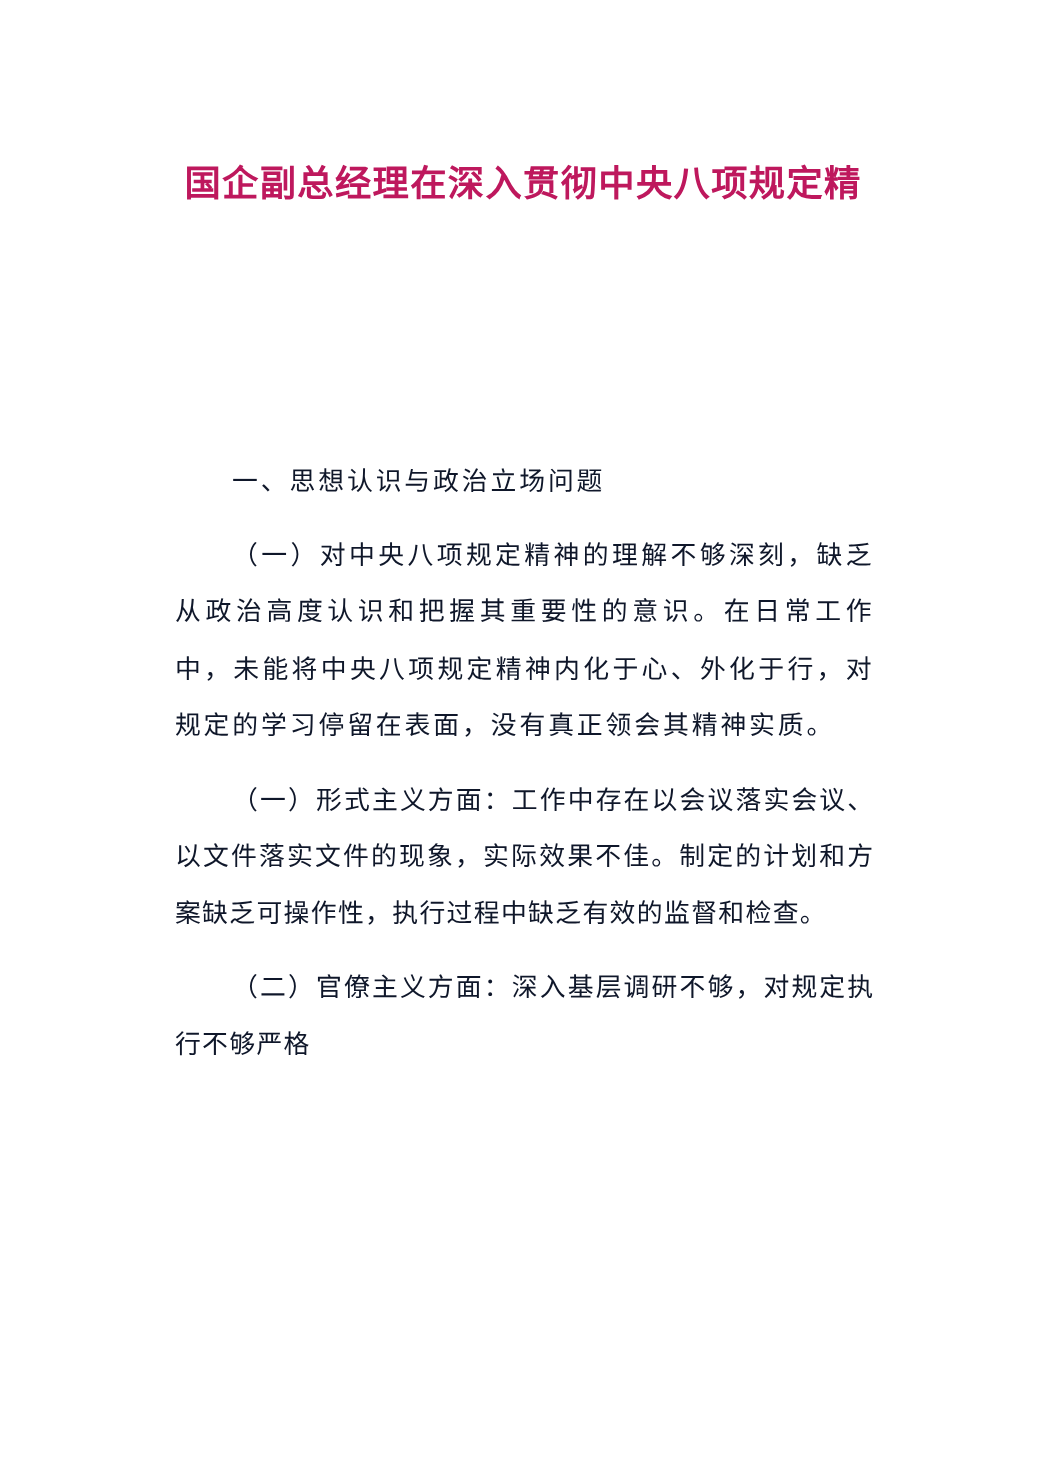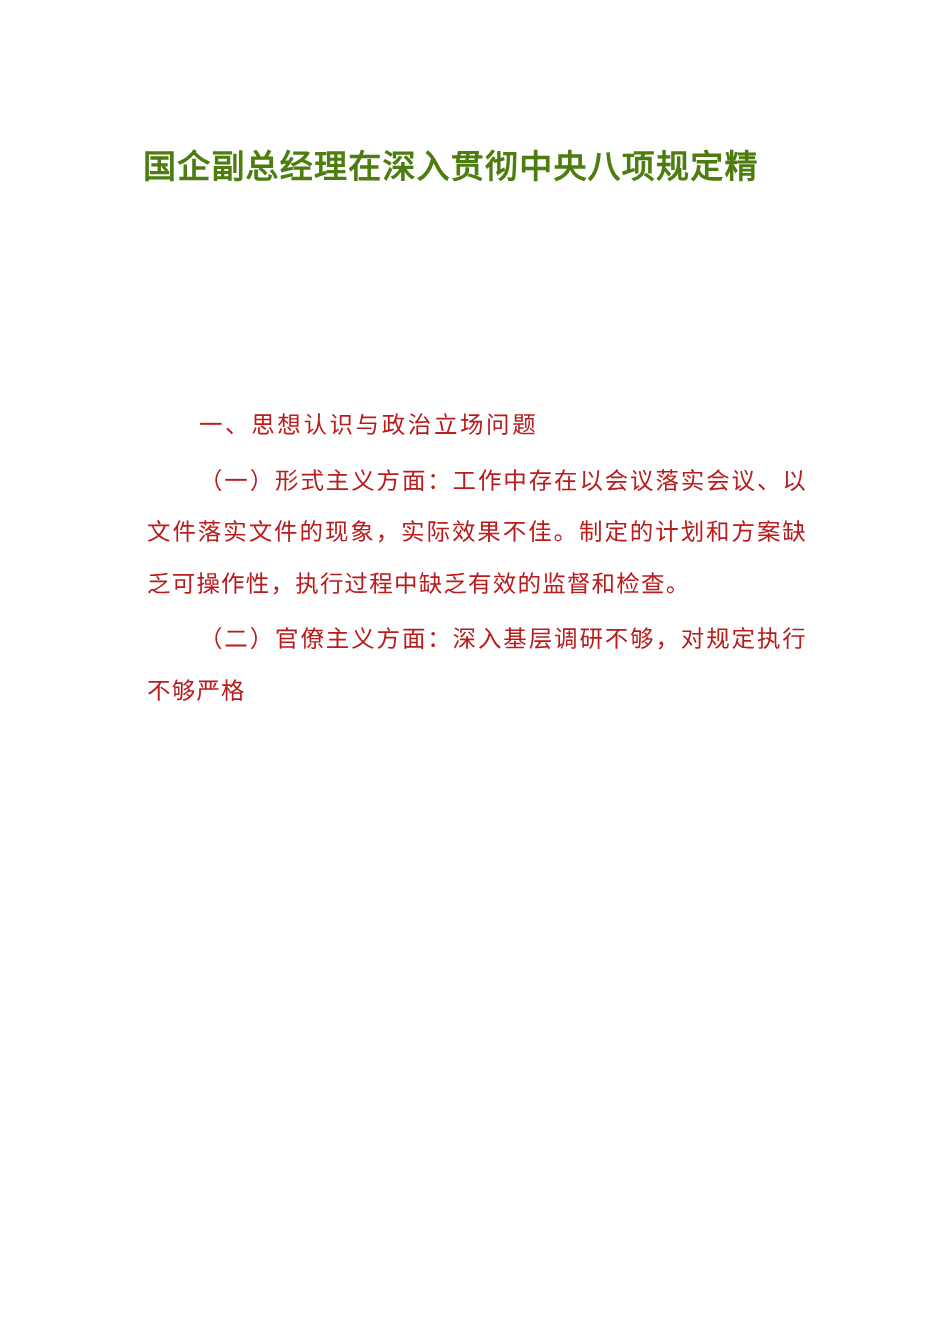--- a/index.html
+++ b/index.html
@@ -24,51 +24,52 @@
     overflow: hidden;
     box-sizing: border-box;
   }
 
   
   .doc-title {
     position: absolute;
     left: 143px;
     top: 136px;
     width: 665px;
+    text-align: center;
     font-family: "DejaVu Sans", "Liberation Sans", sans-serif;
     font-weight: 700;
     font-size: 33px;
     line-height: 62px;
     letter-spacing: 0.5px;
-    color: #4d7c0f;
+    color: #be185d;
   }
 
   .doc-title .title-line {
     display: block;
     white-space: nowrap;
   }
 
   .doc-title .title-line.first {
     letter-spacing: 1.2px;
   }
 
   
   .doc-body {
     position: absolute;
     left: 143px;
     top: 396px;
     width: 668px;
   }
 
   .para {
-    margin: 4px;
+    margin: 16px;
     font-size: 23.5px;
     line-height: 51.5px;
     letter-spacing: 2.6px;
-    color: #b91c1c;
+    color: #0f172a;
     text-align: justify;
     text-justify: inter-character;
     font-weight: 400;
     word-break: break-all;
   }
 
   
   .para.indent {
     text-indent: 52px;
   }
@@ -90,20 +91,21 @@
 <div class="page">
 
   <div class="doc-title">
     <span class="title-line first">国企副总经理在深入贯彻中央八项规定精</span>
   </div>
 
   <div class="doc-body">
 
     <p class="para section-heading">一、思想认识与政治立场问题</p>
 
+    <p class="para indent">（一）对中央八项规定精神的理解不够深刻，缺乏从政治高度认识和把握其重要性的意识。在日常工作中，未能将中央八项规定精神内化于心、外化于行，对规定的学习停留在表面，没有真正领会其精神实质。</p>
 
 
 
 
     <p class="para indent tight">（一）形式主义方面：工作中存在以会议落实会议、以文件落实文件的现象，实际效果不佳。制定的计划和方案缺乏可操作性，执行过程中缺乏有效的监督和检查。</p>
 
     <p class="para indent tight">（二）官僚主义方面：深入基层调研不够，对规定执行不够严格</p>
 
   </div>
 

